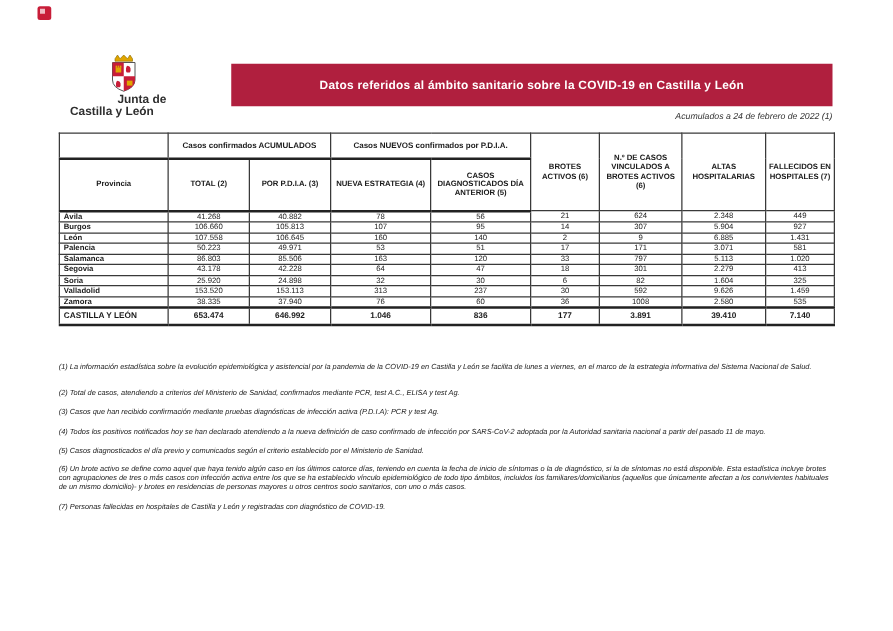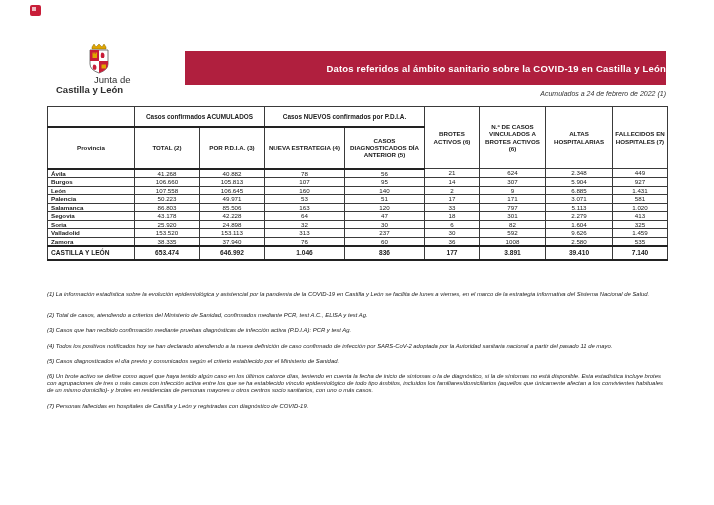--- a/index.html
+++ b/index.html
@@ -9,21 +9,21 @@
     overflow:hidden;
   }
   
   .corner-mark{position:absolute;left:30px;top:5px;width:11px;height:11px;
     background:#c81d38;border-radius:2px;}
   .corner-mark:after{content:"";position:absolute;left:2px;top:2px;width:4px;height:4px;
     background:#ffffff;opacity:.7;}
   
   .logo{position:absolute;left:52px;top:42px;width:120px;}
   .logo .crest{display:block;margin-left:32px;}
-  .logo .l1{font-size:9.5px;font-weight:normal;color:#2e2e2e;margin:1px 0 0 42px;line-height:10px;}
+  .logo .l1{font-size:9.5px;font-weight:bold;color:#2e2e2e;margin:1px 0 0 42px;line-height:10px;}
   .logo .l2{font-size:9.5px;font-weight:bold;color:#2e2e2e;margin:0 0 0 4px;line-height:10px;}
   
   .banner{position:absolute;left:185px;top:51px;width:481px;height:34px;
     background:#b01f3e;display:flex;align-items:center;justify-content:center;}
   .banner .title{color:#ffffff;font-weight:bold;font-size:9.5px;letter-spacing:.2px;}
   
   .subtitle{position:absolute;right:48px;top:90px;font-size:7px;font-style:italic;color:#333;}
   
   table.covid{position:absolute;left:47px;top:106px;width:620px;border-collapse:collapse;
     table-layout:fixed;font-size:6.2px;}
@@ -69,21 +69,21 @@
     <path d="M18 10.5 q2 0 2.4 2 q.4 2 -.6 3.5 l-2.4 0 q-1 -1.5 -.6 -3.5 q.3 -2 1.2 -2 Z" fill="#c81d38"></path>
 
     <rect x="17.5" y="22.5" width="4.5" height="4" fill="#e0a500"></rect>
 
     <path d="M10 22.5 q2 0 2.4 2 q.4 2 -.6 3.2 l-2.4 0 q-1 -1.2 -.6 -3.2 q.3 -2 1.2 -2 Z" fill="#c81d38"></path>
   </svg>
   <div class="l1">Junta de</div>
   <div class="l2">Castilla y León</div>
 </div>
 
-<div class="banner" style="background: rgb(176, 31, 62); justify-content: flex-end;">
+<div class="banner" style="background: rgb(176, 31, 62);">
   <span class="title">Datos referidos al ámbito sanitario sobre la COVID-19 en Castilla y León</span>
 </div>
 
 <div class="subtitle">Acumulados a 24 de febrero de 2022 (1)</div>
 
 <table class="covid">
   <colgroup>
     <col style="width:87px">
       <col style="width:65px">
       <col style="width:65px">

